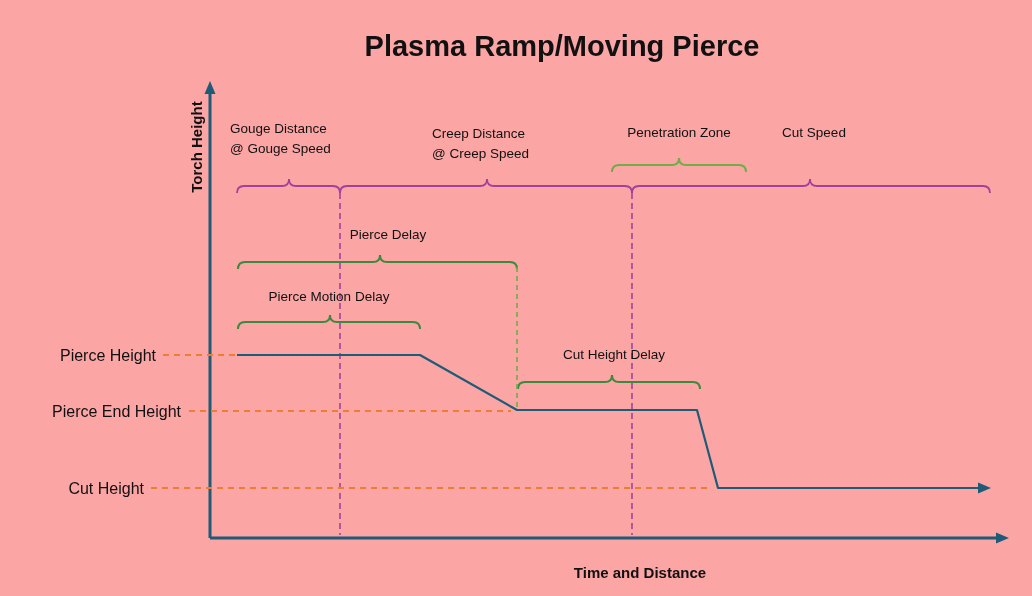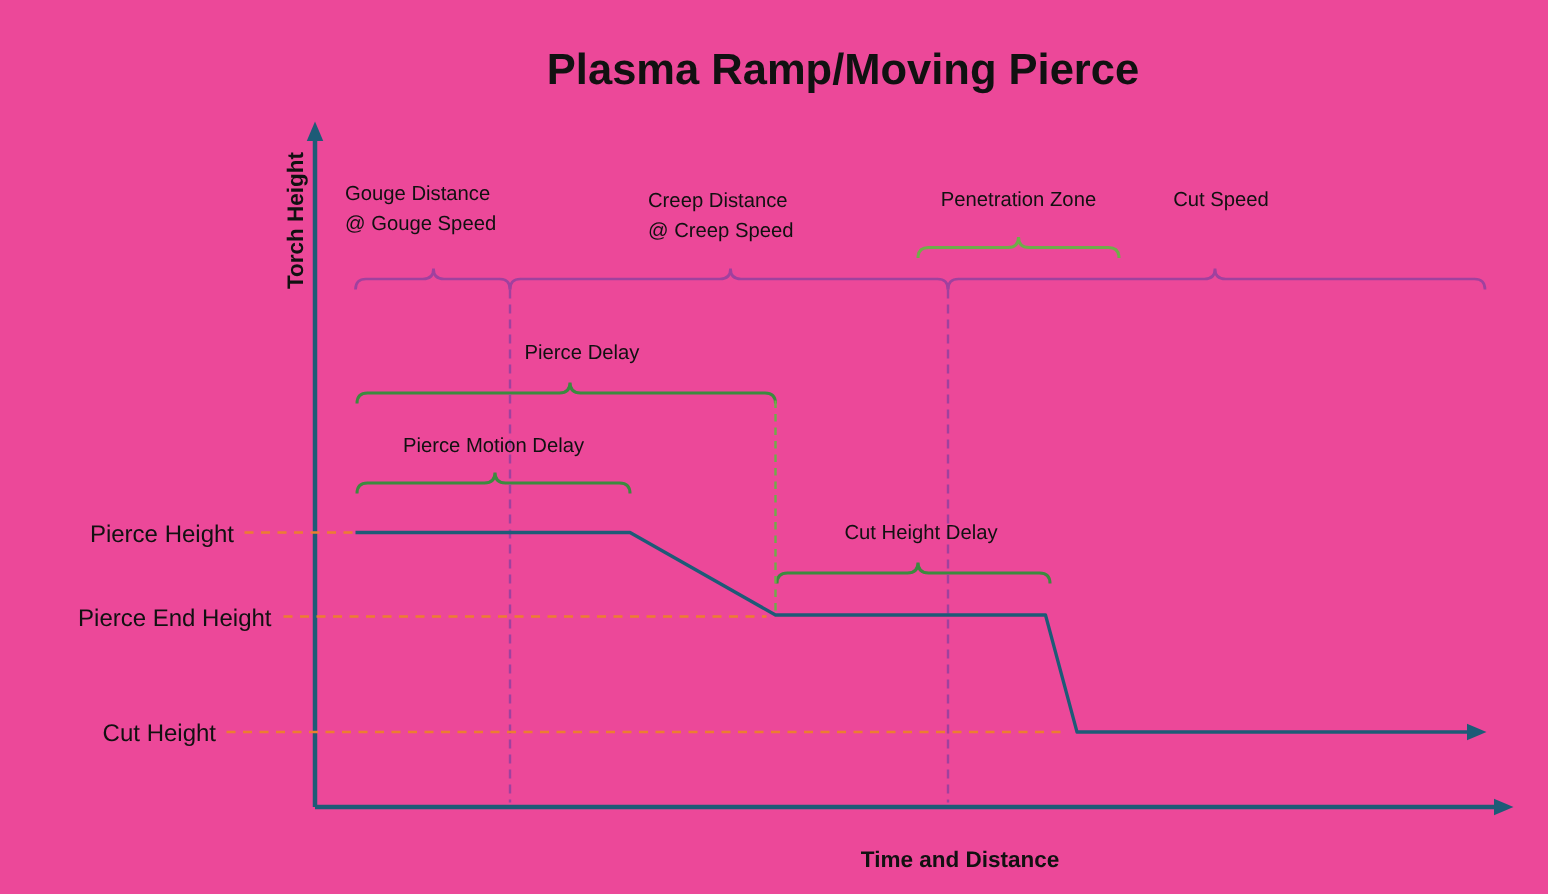--- a/index.html
+++ b/index.html
@@ -1,20 +1,20 @@
 <!DOCTYPE html>
 <html style="--axis: #1d5b77; --profile: #1d5b77; --purple: #a0419e; --green-dark: #3c8a3f; --green-light: #6fad49; --orange: #ed7d31; --text: #111111;"><head>
 <meta charset="utf-8">
 <style>
   :root{
     --axis:#1d5b77; --profile:#1d5b77; --purple:#a0419e;
     --green-dark:#3c8a3f; --green-light:#6fad49; --orange:#ed7d31; --text:#111111;
   }
   html,body{margin:0;padding:0;background:#ffffff;}
-  .stage{position:relative;width:1032px;height:596px;background:#ec4899;overflow:hidden;
+  .stage{position:relative;width:1032px;height:596px;background:#fca5a5;overflow:hidden;
          font-family:"Liberation Sans", sans-serif;}
   svg{display:block;}
   text{fill:var(--text);font-family:"Liberation Sans", sans-serif;}
   .title{font-size:29px;font-weight:700;}
   .axis-label{font-size:15px;font-weight:700;}
   .ann{font-size:13.5px;font-weight:400;}
   .hlabel{font-size:16px;font-weight:400;}
   .axis{stroke:var(--axis);stroke-width:3;fill:none;}
   .axis-arrow{fill:var(--axis);stroke:none;}
   .profile{stroke:var(--profile);stroke-width:2.2;fill:none;stroke-linejoin:round;}

